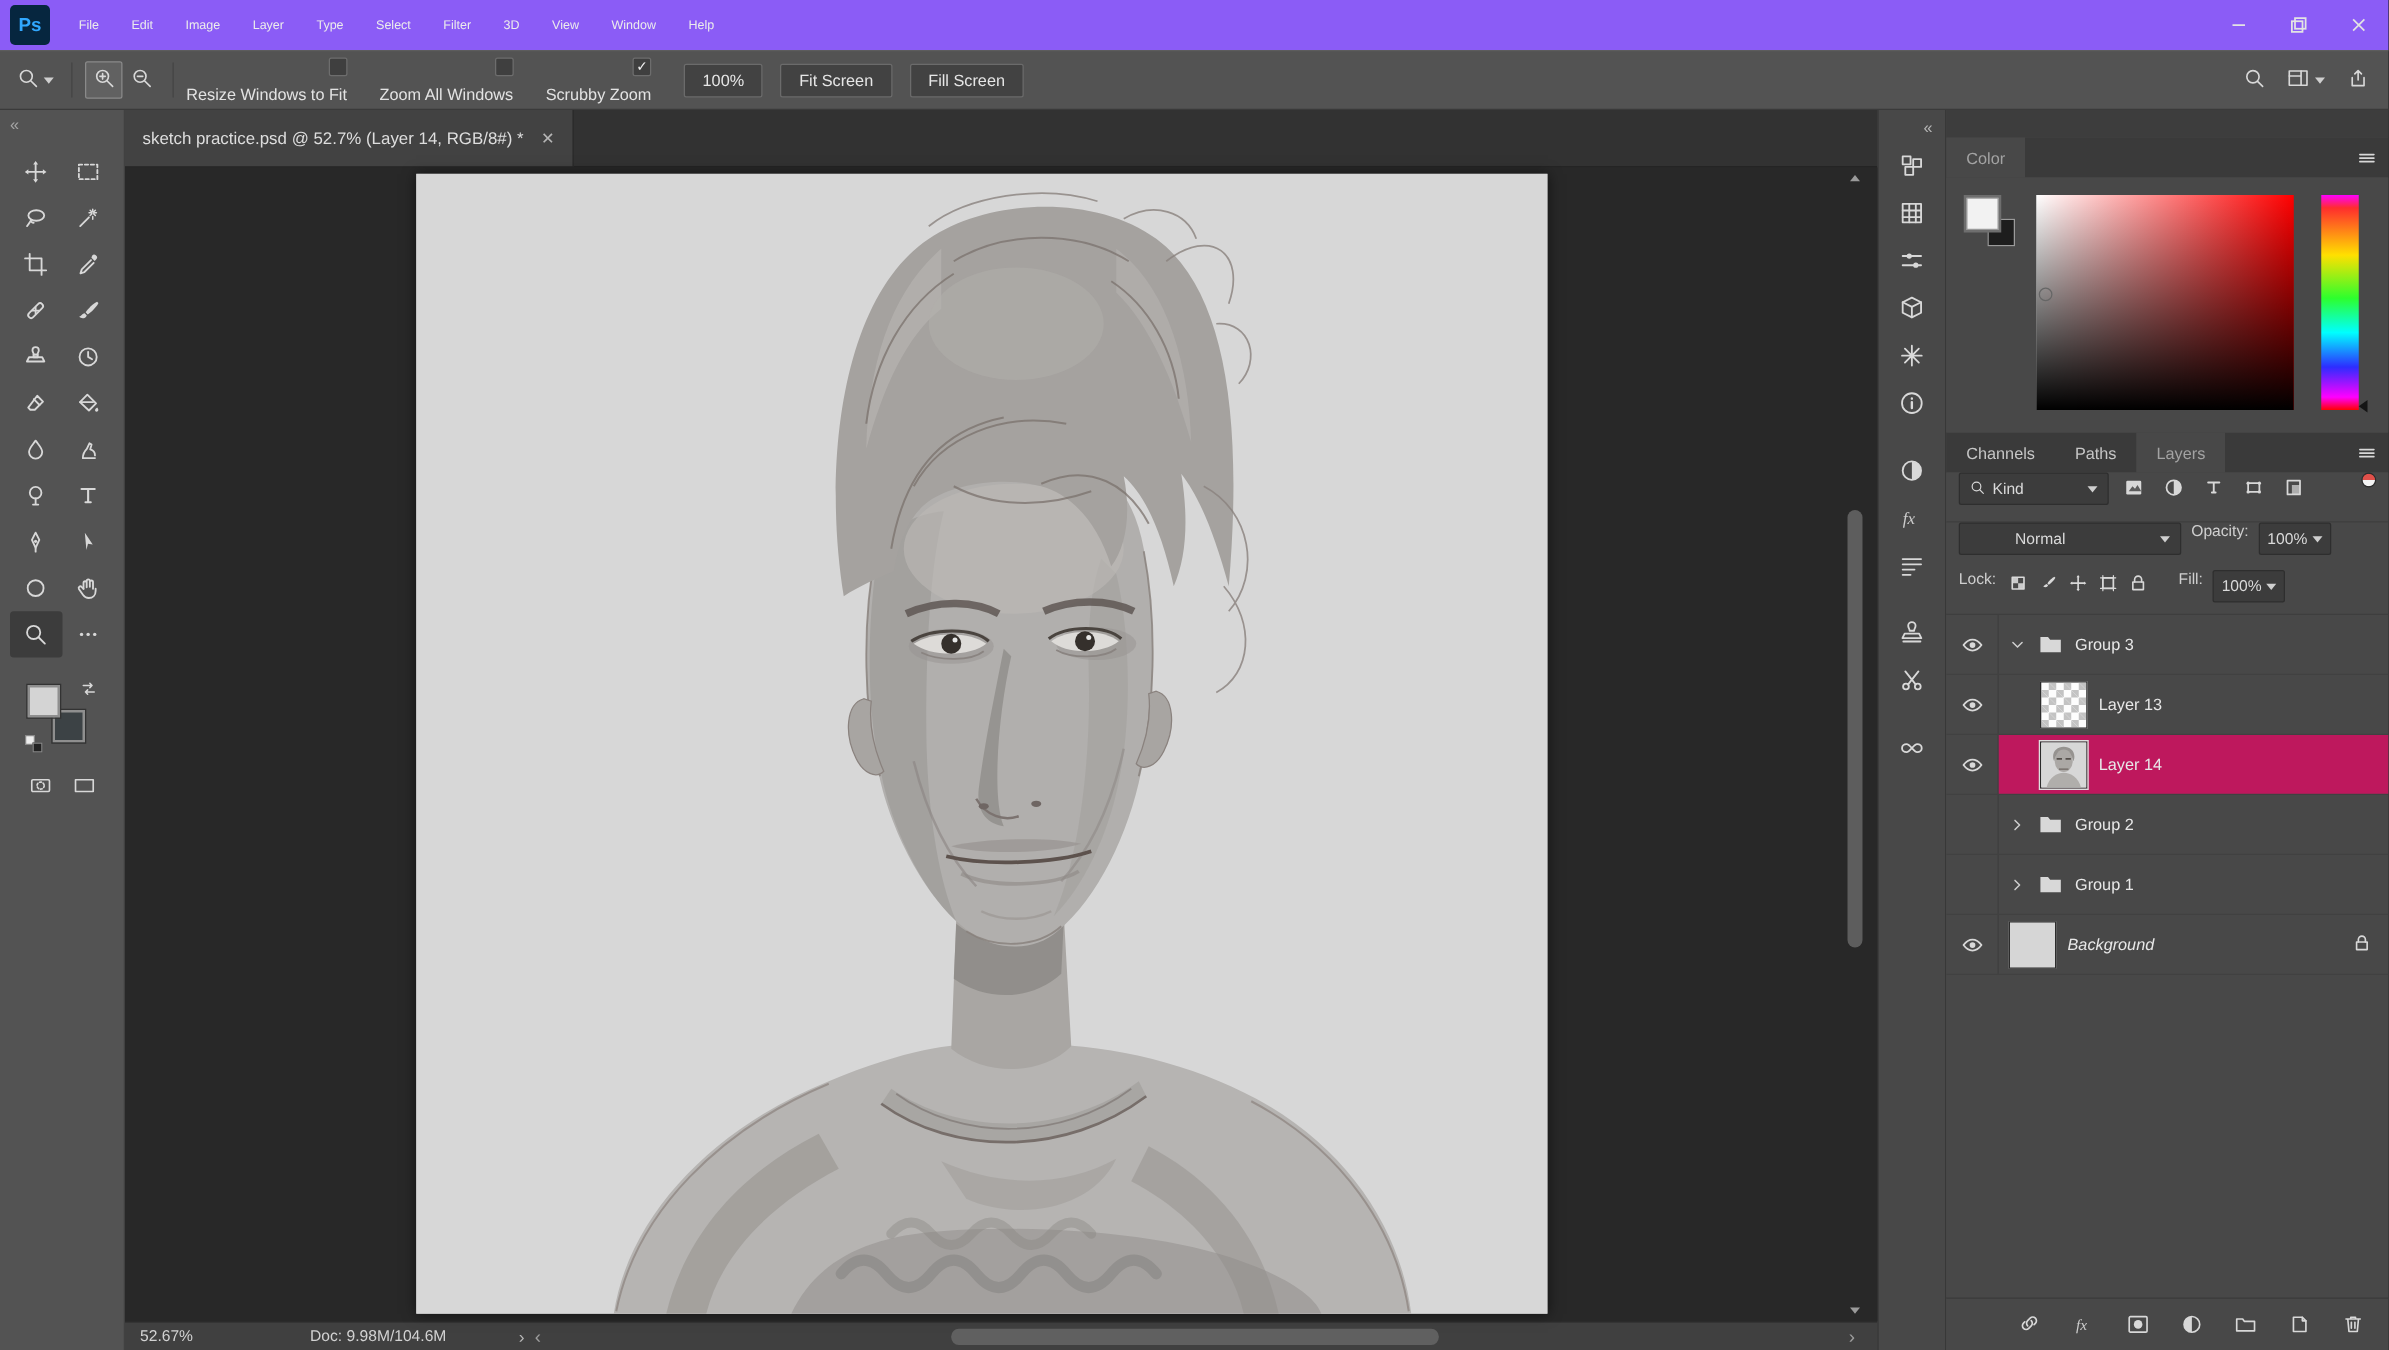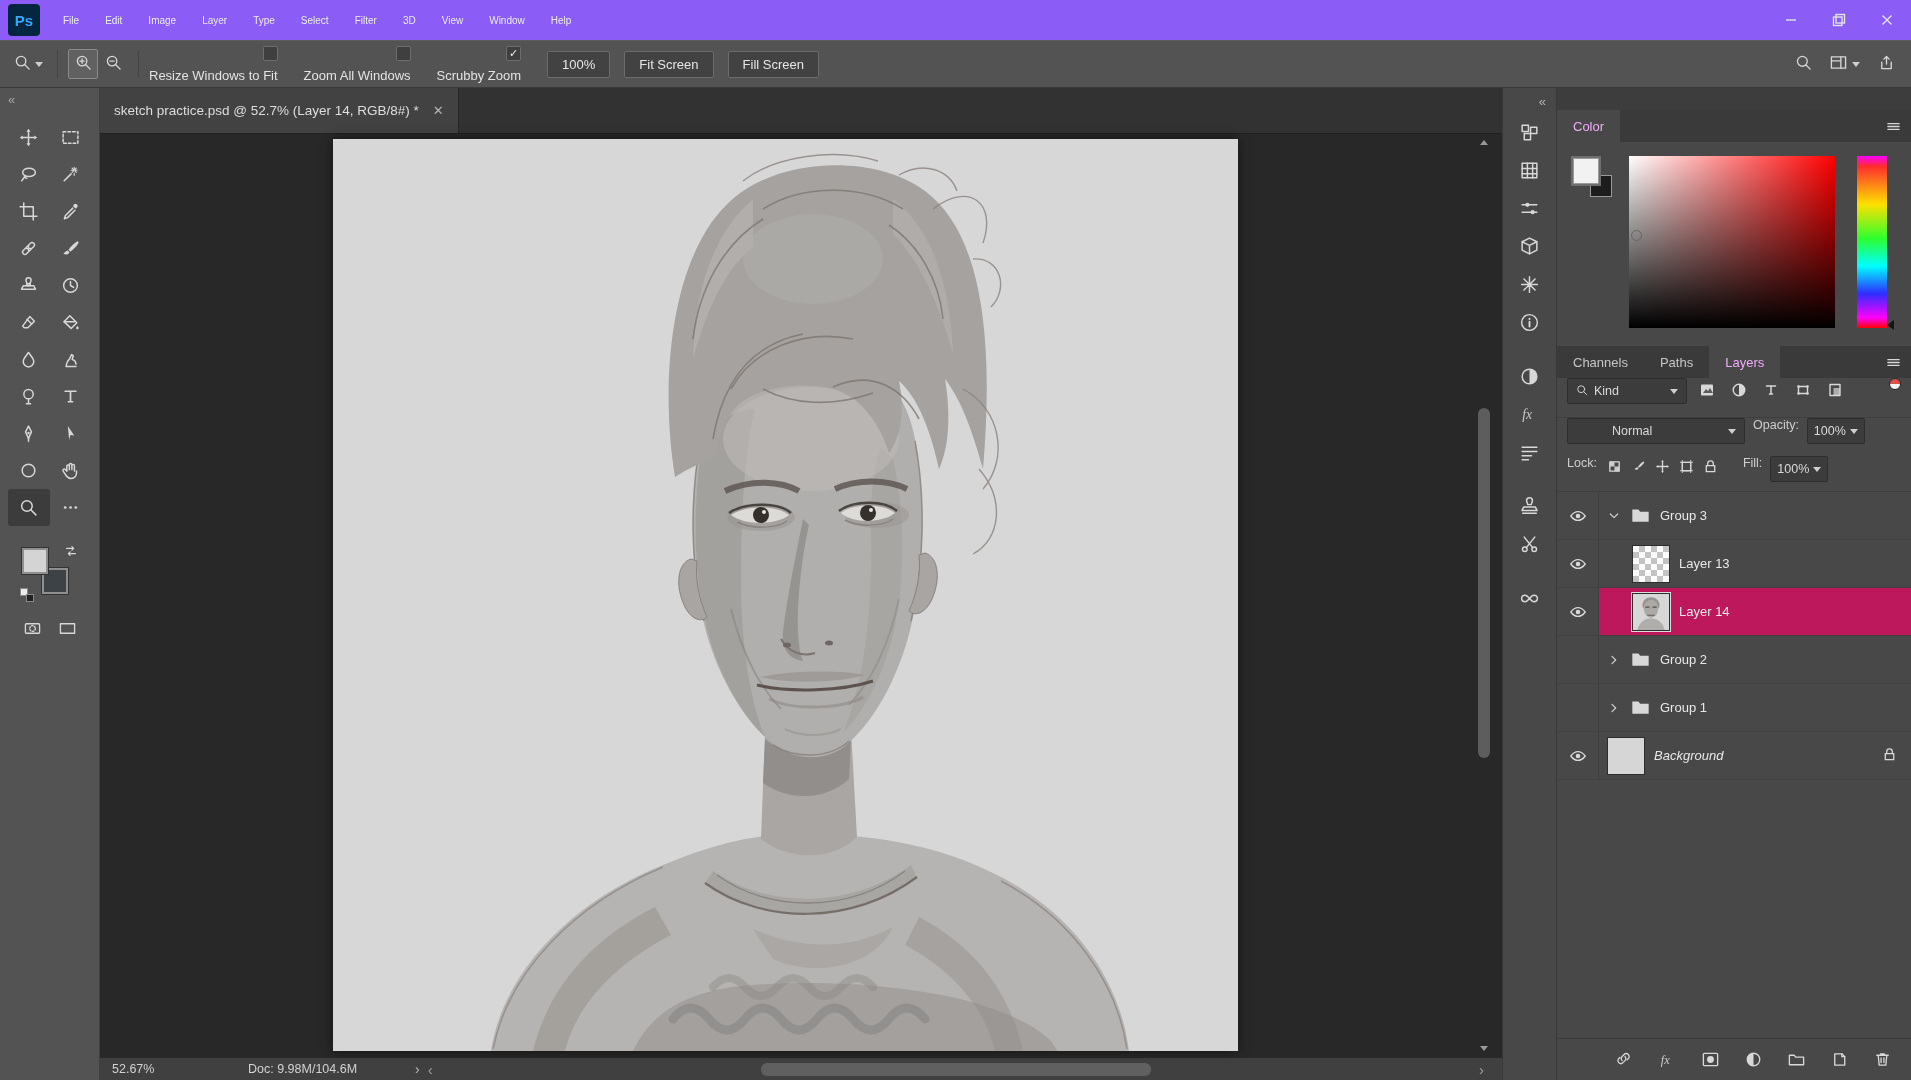--- a/index.html
+++ b/index.html
@@ -78,21 +78,21 @@
   #iconstrip { width:54px; background:#484848; border-left:1px solid #383838; display:flex; flex-direction:column; align-items:center; flex:none; }
   #strip-collapse { color:#b5b5b5; font-size:13px; padding:6px 0 4px; align-self:flex-end; margin-right:10px; }
   .strip-btn { width:30px; height:30px; margin:4px 0; display:flex; align-items:center; justify-content:center; border-radius:3px; }
   .strip-btn svg { width:21px; height:21px; }
   .strip-gap { height:16px; }
   
   #panels { width:355px; background:#484848; border-left:1px solid #383838; display:flex; flex-direction:column; flex:none; }
   .panel-gap { height:22px; background:#3d3d3d; }
   .panel-head { height:32px; background:#3a3a3a; display:flex; align-items:stretch; }
   .panel-tab { padding:0 16px; display:flex; align-items:center; font-size:13px; color:#c6c6c6; }
-  .panel-tab.active { background:#484848; color:#f0abfc; }
+  .panel-tab.active { background:#484848; color:#a3a3a3; }
   .panel-menu { margin-left:auto; display:flex; align-items:center; padding-right:10px; }
   
   #color-content { position:relative; height:204px; background:#484848; }
   #cp-fg { position:absolute; left:16px; top:16px; width:26px; height:26px; background:#f2f2f2; border:1px solid #9a9a9a; outline:2px solid #6e6e6e; z-index:2; }
   #cp-bg { position:absolute; left:33px; top:33px; width:22px; height:22px; background:#1d1d1d; border:1px solid #9a9a9a; }
   #sv-box { position:absolute; left:72px; top:14px; width:206px; height:172px;
     background:linear-gradient(to top, #000, rgba(0,0,0,0)), linear-gradient(to right, #fff, #f00); }
   #sv-cursor { position:absolute; left:2px; top:74px; width:11px; height:11px; border:1.5px solid #666; border-radius:50%; }
   #hue-bar { position:absolute; right:24px; top:14px; width:30px; height:172px;
     background:linear-gradient(to bottom,#ff00ff 0%,#ff2d2d 6%,#ffe000 28%,#2dff2d 48%,#00ffff 64%,#2d2dff 80%,#ff00ff 94%,#ff0000 100%); }

